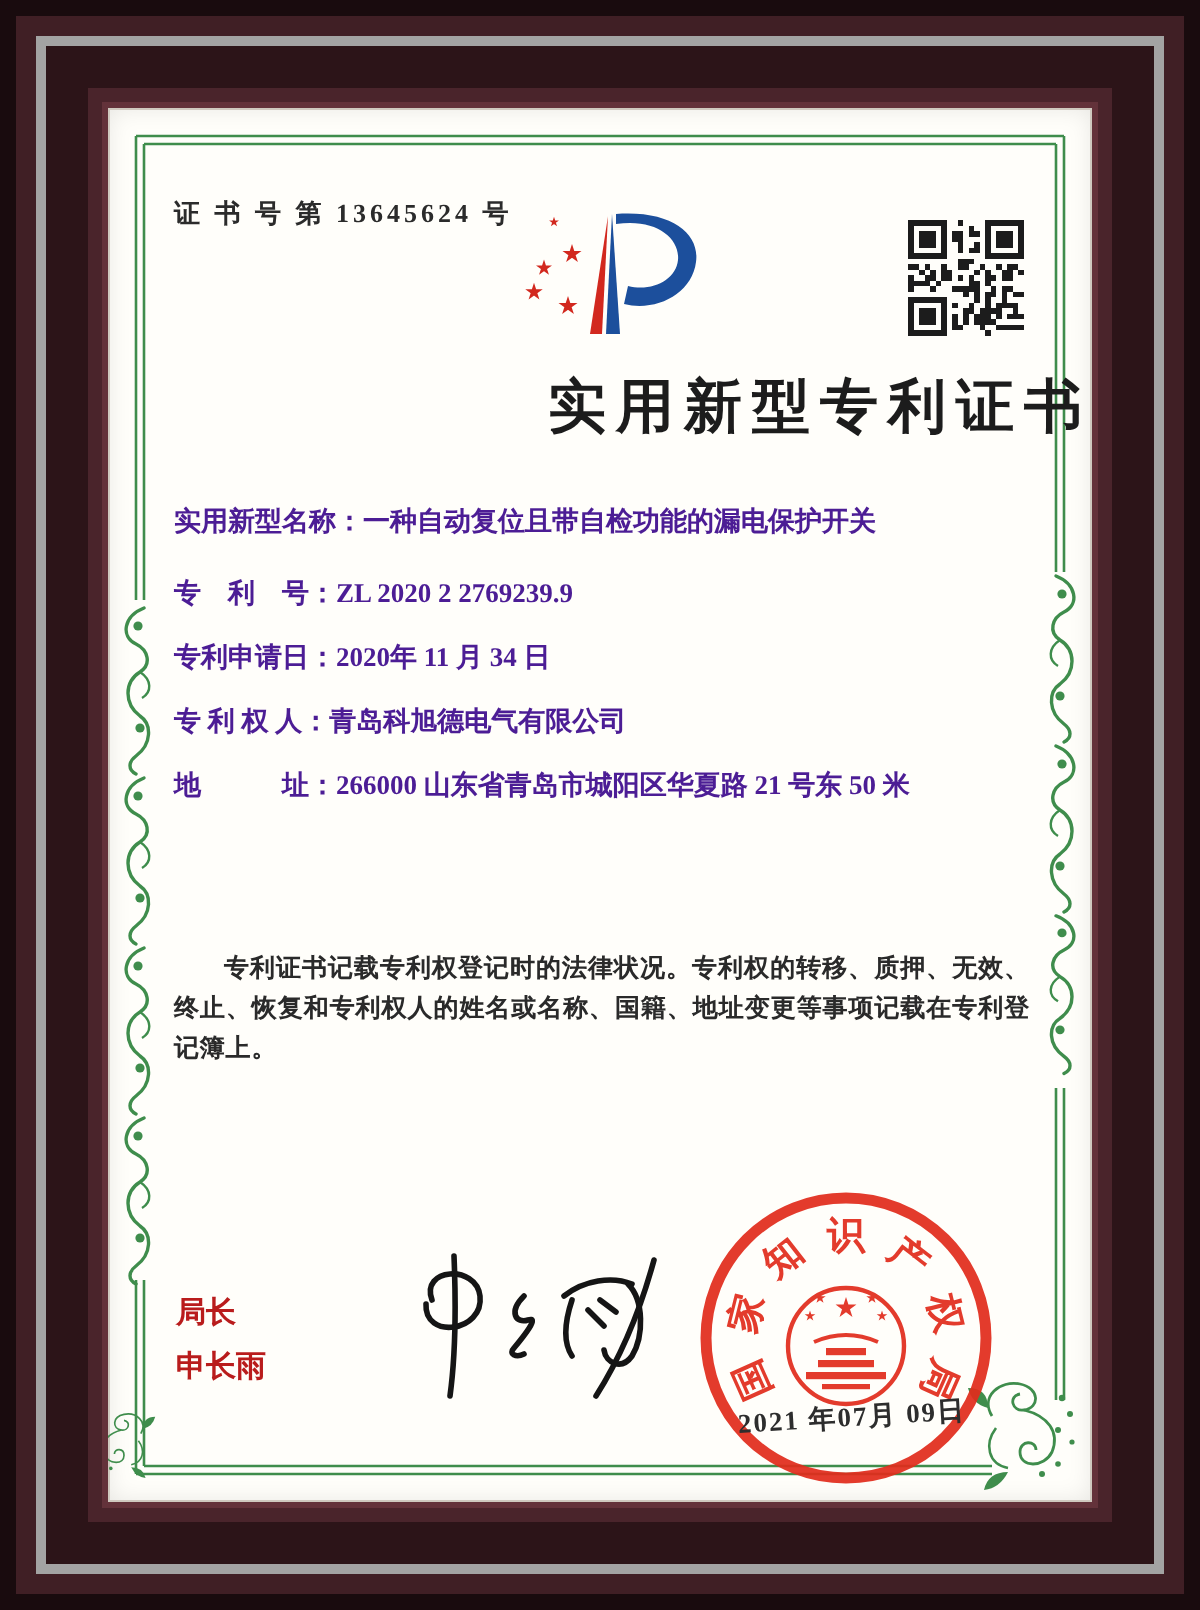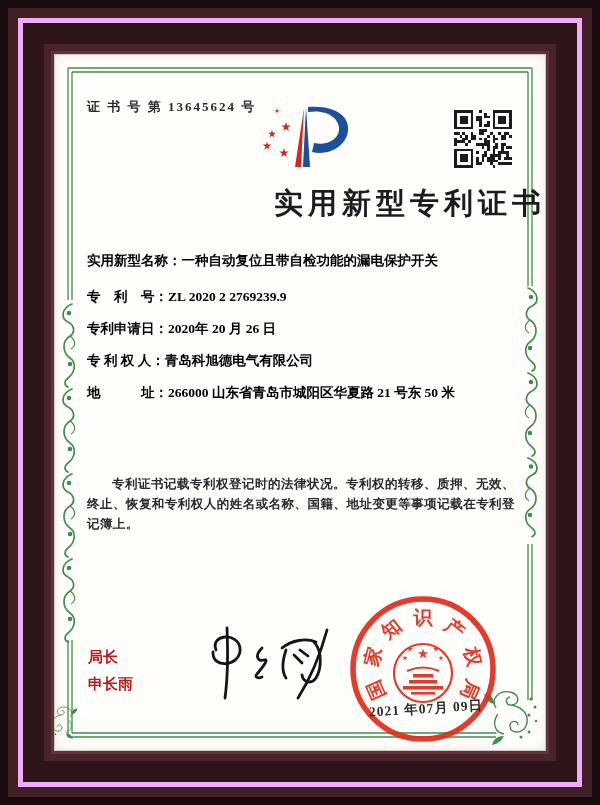--- a/index.html
+++ b/index.html
@@ -1,35 +1,35 @@
 <!DOCTYPE html>
 <html><head>
 <meta charset="utf-8">
 <style>
   html,body{margin:0;padding:0;background:#555;}
   .page{position:relative;width:600px;height:805px;margin:0 auto;
         font-family:"Liberation Serif","DejaVu Serif",serif;overflow:hidden;}
   
   .f1{position:absolute;inset:0;border:8px solid #190b0e;box-sizing:border-box;background:#2c1418;}
   .f2{position:absolute;inset:0;border:10px solid #401f25;box-sizing:border-box;}
-  .f3{position:absolute;inset:0;border:5px solid #f0abfc;box-sizing:border-box;}
+  .f3{position:absolute;inset:0;border:5px solid #a3a3a3;box-sizing:border-box;}
   .f4{position:absolute;inset:0;border:21px solid #2c1418;box-sizing:border-box;}
   .f5{position:absolute;inset:0;border:7px solid #4a242b;box-sizing:border-box;}
   .f6{position:absolute;inset:0;border:3px solid #63323a;box-sizing:border-box;}
   .paper{position:absolute;inset:0;background:#fffefa;
          box-shadow:inset 0 0 0 1px #cfc9bf, inset 0 0 12px rgba(0,0,0,.10);}
   .paper > *{position:absolute;}
   .border-svg{left:0;top:0;width:492px;height:697px;}
   .cert-no{left:33px;top:44px;font-size:13px;font-weight:600;letter-spacing:2px;color:#2b2b2b;}
   .qr{left:400px;top:56px;width:58px;height:58px;}
   .qr svg{width:100%;height:100%;fill:#1c1c1c;shape-rendering:crispEdges;}
   .logo{left:190px;top:42px;width:112px;height:82px;}
   .title{left:0;top:130px;width:492px;text-align:right;font-size:29px;font-weight:700;
          letter-spacing:5px;color:#1c1c1c;}
-  .fields{left:33px;top:197px;width:428px;color:#000000;}
+  .fields{left:33px;top:197px;width:428px;color:#4c1d95;}
   .field-row{line-height:19px;margin-bottom:13px;font-size:13.5px;font-weight:700;}
   .field-row.first{margin-bottom:17px;}
   .flabel{white-space:pre;}
   .grant-row{display:flex;line-height:19px;font-size:13.5px;font-weight:700;}
   .grant-row .pair{width:224px;}
   .paras{left:33px;top:420px;width:428px;color:#2a2a2a;font-size:12.5px;font-weight:600;
          line-height:20px;letter-spacing:.4px;text-align:justify;}
   .paras p{margin:0;text-indent:2em;}
   .signer{left:34px;top:590px;font-size:15px;font-weight:700;line-height:27px;color:#b91c1c;}
   .signature{left:146px;top:570px;width:140px;height:82px;}
@@ -335,21 +335,21 @@
       <div class="title">实用新型专利证书</div>
 
       <div class="fields">
         <div class="field-row first">
           <span class="flabel">实用新型名称：</span><span class="fvalue">一种自动复位且带自检功能的漏电保护开关</span>
         </div>
         <div class="field-row">
           <span class="flabel">专　利　号：</span><span class="fvalue">ZL 2020 2 2769239.9</span>
         </div>
         <div class="field-row">
-          <span class="flabel">专利申请日：</span><span class="fvalue">2020年 20 月 26 日</span>
+          <span class="flabel">专利申请日：</span><span class="fvalue">2020年 11 月 34 日</span>
         </div>
         <div class="field-row">
           <span class="flabel">专 利 权 人：</span><span class="fvalue">青岛科旭德电气有限公司</span>
         </div>
         <div class="field-row">
           <span class="flabel">地　　　址：</span><span class="fvalue">266000 山东省青岛市城阳区华夏路 21 号东 50 米</span>
         </div>
       </div>
 
       <div class="paras">

